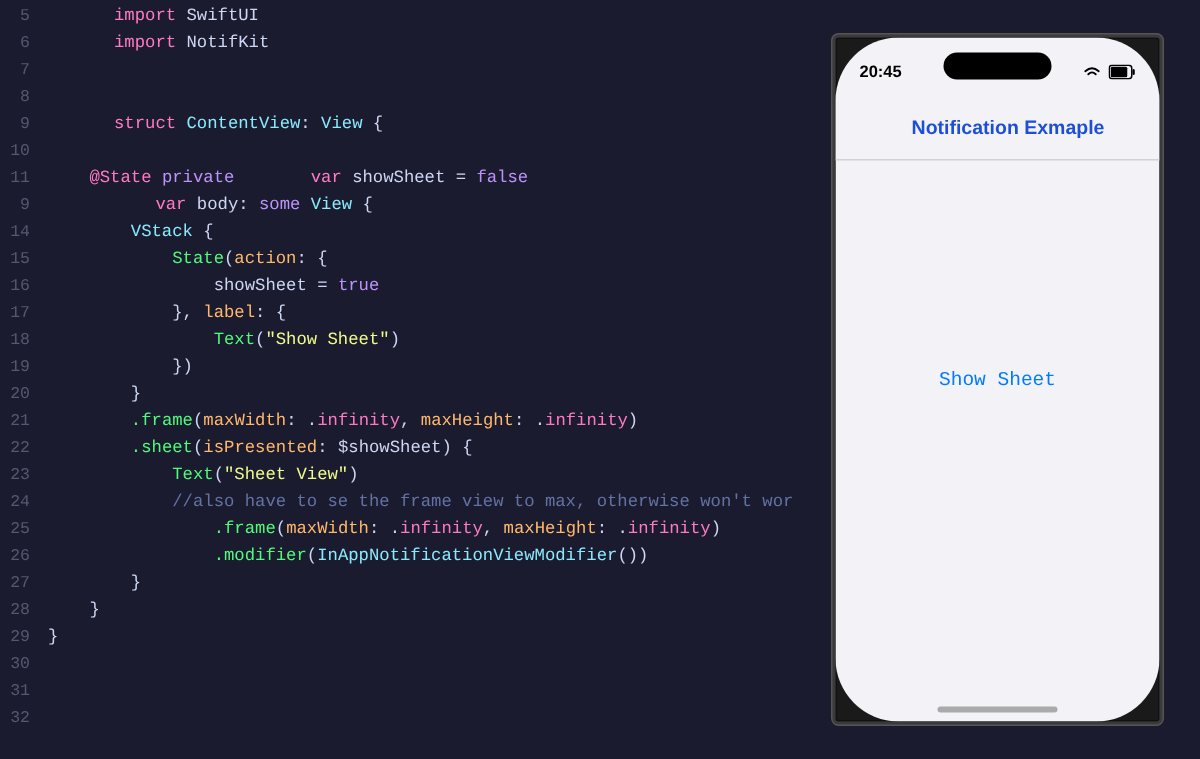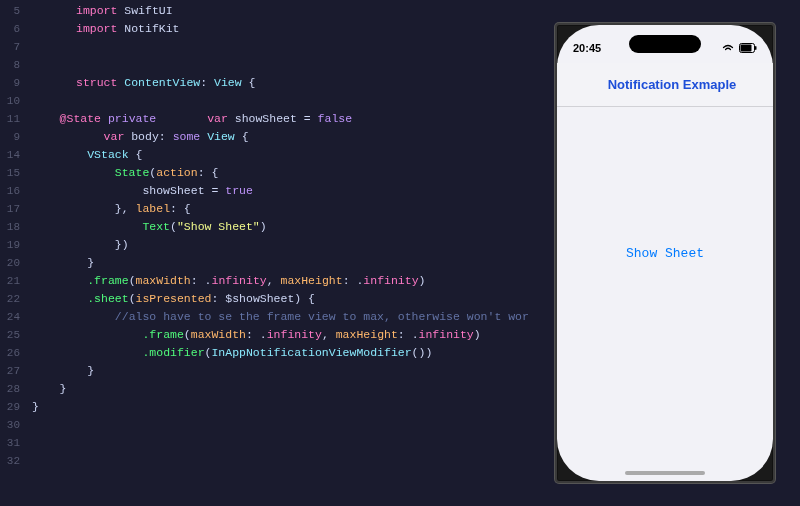--- a/index.html
+++ b/index.html
@@ -246,20 +246,24 @@
       </div>
       <div class="code-line">
         <span class="line-num">21</span>
         <span class="line-content"><span class="plain">        </span><span class="func">.frame</span><span class="plain">(</span><span class="param">maxWidth</span><span class="plain">: .</span><span class="prop">infinity</span><span class="plain">, </span><span class="param">maxHeight</span><span class="plain">: .</span><span class="prop">infinity</span><span class="plain">)</span></span>
       </div>
       <div class="code-line">
         <span class="line-num">22</span>
         <span class="line-content"><span class="plain">        </span><span class="func">.sheet</span><span class="plain">(</span><span class="param">isPresented</span><span class="plain">: </span><span class="plain">$showSheet</span><span class="plain">) {</span></span>
       </div>
       <div class="code-line">
+        <span class="line-num">23</span>
+        <span class="line-content"><span class="func">            Text</span><span class="plain">(</span><span class="str">"Sheet View"</span><span class="plain">)</span></span>
+      </div>
+      <div class="code-line">
         <span class="line-num">24</span>
         <span class="line-content"><span class="plain">            </span><span class="comment">//also have to se the frame view to max, otherwise won't work</span></span>
       </div>
       <div class="code-line">
         <span class="line-num">25</span>
         <span class="line-content"><span class="plain">                </span><span class="func">.frame</span><span class="plain">(</span><span class="param">maxWidth</span><span class="plain">: .</span><span class="prop">infinity</span><span class="plain">, </span><span class="param">maxHeight</span><span class="plain">: .</span><span class="prop">infinity</span><span class="plain">)</span></span>
       </div>
       <div class="code-line">
         <span class="line-num">26</span>
         <span class="line-content"><span class="plain">                </span><span class="func">.modifier</span><span class="plain">(</span><span class="type">InAppNotificationViewModifier</span><span class="plain">())</span></span>

